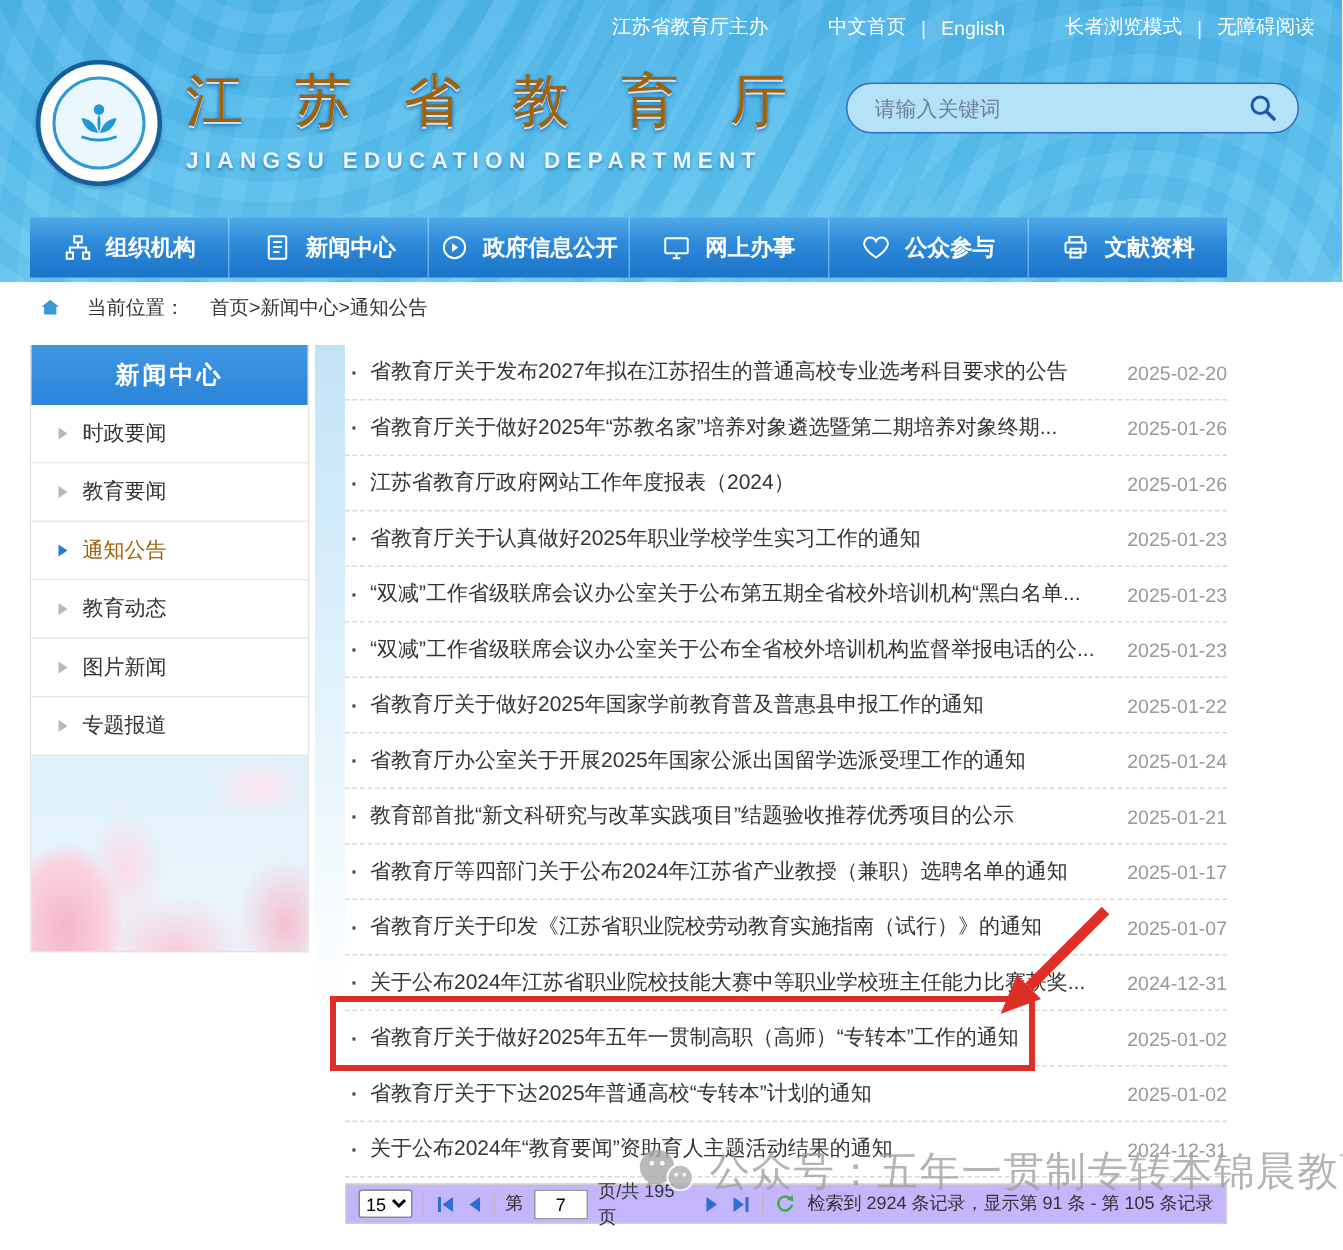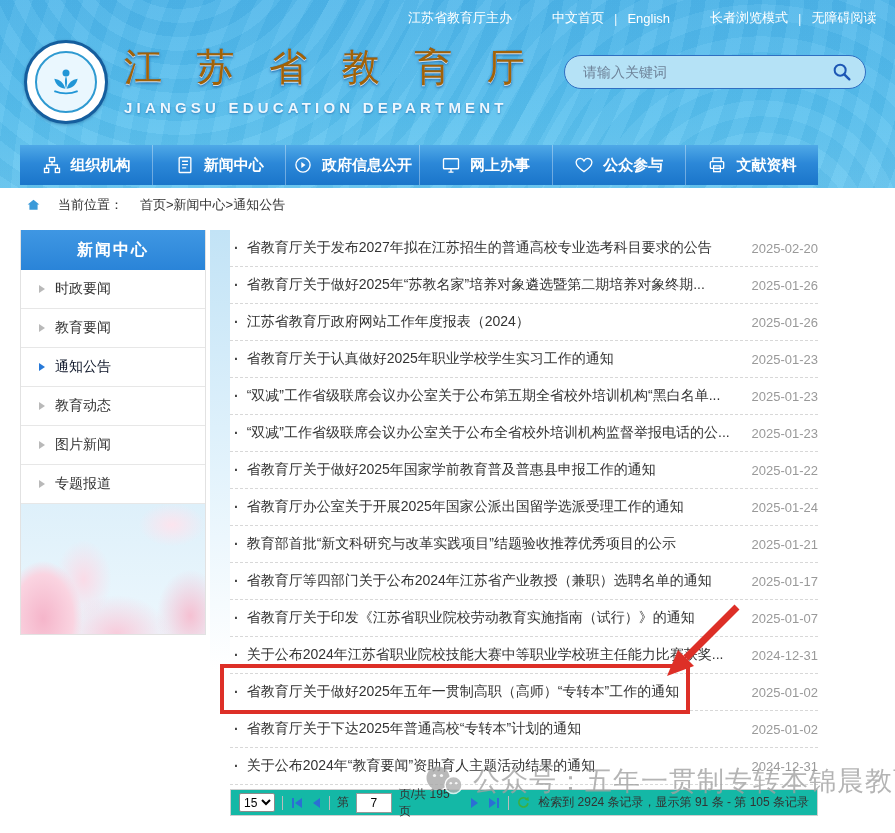--- a/index.html
+++ b/index.html
@@ -47,42 +47,42 @@
 
   
   .sidebar{position:absolute;left:20px;top:230px;width:186px;border:1px solid #e2e2e2;border-top:none;
     box-sizing:border-box;background:#fff;}
   .side-header{height:40px;background:linear-gradient(180deg,#3f97e3,#2a84d8);color:#fff;font-size:16px;
     font-weight:bold;display:flex;align-items:center;justify-content:center;letter-spacing:2px;}
   .side-item{height:38px;display:flex;align-items:center;padding-left:18px;border-bottom:1px solid #e7e7e7;
     font-size:14px;color:#333;cursor:pointer;background:#fff;}
   .side-item .tri{width:0;height:0;border-left:6px solid #b9b9b9;border-top:4px solid transparent;
     border-bottom:4px solid transparent;margin-right:10px;}
-  .side-item.active{color:#0f172a;}
+  .side-item.active{color:#a16207;}
   .side-item.active .tri{border-left-color:#2779d8;}
   .flower{height:130px;background:
     radial-gradient(ellipse 55px 80px at 12% 88%, #f5b5ca 0%, #fad4e1 55%, rgba(250,212,225,0) 72%),
     radial-gradient(ellipse 70px 52px at 52% 100%, #f8cbdb 0%, rgba(248,203,219,0) 75%),
     radial-gradient(ellipse 48px 66px at 92% 86%, #f5c0d2 0%, rgba(245,192,210,0) 70%),
     radial-gradient(ellipse 40px 56px at 34% 58%, #fadbe7 0%, rgba(250,219,231,0) 70%),
     radial-gradient(ellipse 46px 30px at 82% 16%, #fce4ee 0%, rgba(252,228,238,0) 72%),
     linear-gradient(180deg,#def0fa 0%,#ecf7fd 100%);}
 
   
   .list-strip{position:absolute;left:210px;top:230px;width:20px;height:440px;
     background:linear-gradient(180deg,#c2e3f6 0%,#e3f3fc 55%,rgba(255,255,255,0) 100%);}
   .notice-list{position:absolute;left:230px;top:230px;width:588px;}
   .notice-row{height:37px;display:flex;align-items:center;border-bottom:1px dashed #d8d8d8;
     font-size:14px;color:#333;cursor:pointer;box-sizing:border-box;}
   .notice-row .dot{color:#444;margin:0 8px 0 4px;font-weight:bold;}
   .notice-row .title{flex:1;white-space:nowrap;overflow:hidden;}
   .notice-row .date{margin-left:14px;color:#999;font-size:13px;flex:0 0 auto;}
 
   
-  .pagination{position:absolute;left:230px;top:789px;width:588px;height:27px;background:#14b8a6;
+  .pagination{position:absolute;left:230px;top:789px;width:588px;height:27px;background:#c4b5fd;
     border:1px solid #cfcfcf;box-sizing:border-box;display:flex;align-items:center;padding:0 8px;gap:7px;
     font-size:12px;color:#333;}
   .pg-select{height:19px;font-size:12px;border:1px solid #8a8a8a;background:#fff;border-radius:2px;}
   .pg-div{width:1px;height:14px;background:#bbb;}
   .pg-btn{display:flex;align-items:center;gap:1px;cursor:pointer;padding:0 2px;}
   .tri-l{width:0;height:0;border-right:7px solid #2b6fd4;border-top:5px solid transparent;border-bottom:5px solid transparent;}
   .tri-r{width:0;height:0;border-left:7px solid #2b6fd4;border-top:5px solid transparent;border-bottom:5px solid transparent;}
   .pg-bar{width:2px;height:10px;background:#2b6fd4;}
   .pg-input{width:30px;height:16px;border:1px solid #999;text-align:center;font-size:12px;background:#fff;}
   .pg-refresh{cursor:pointer;display:flex;align-items:center;}

